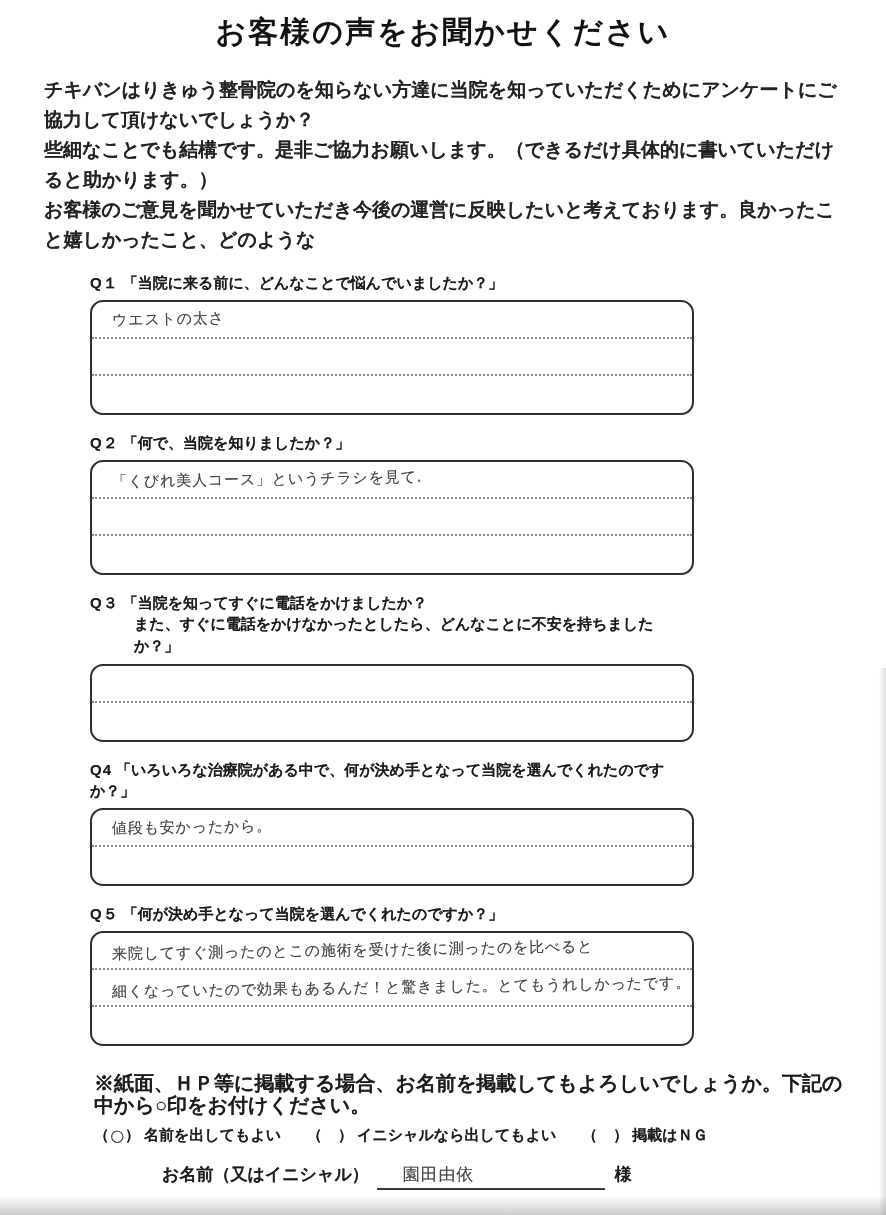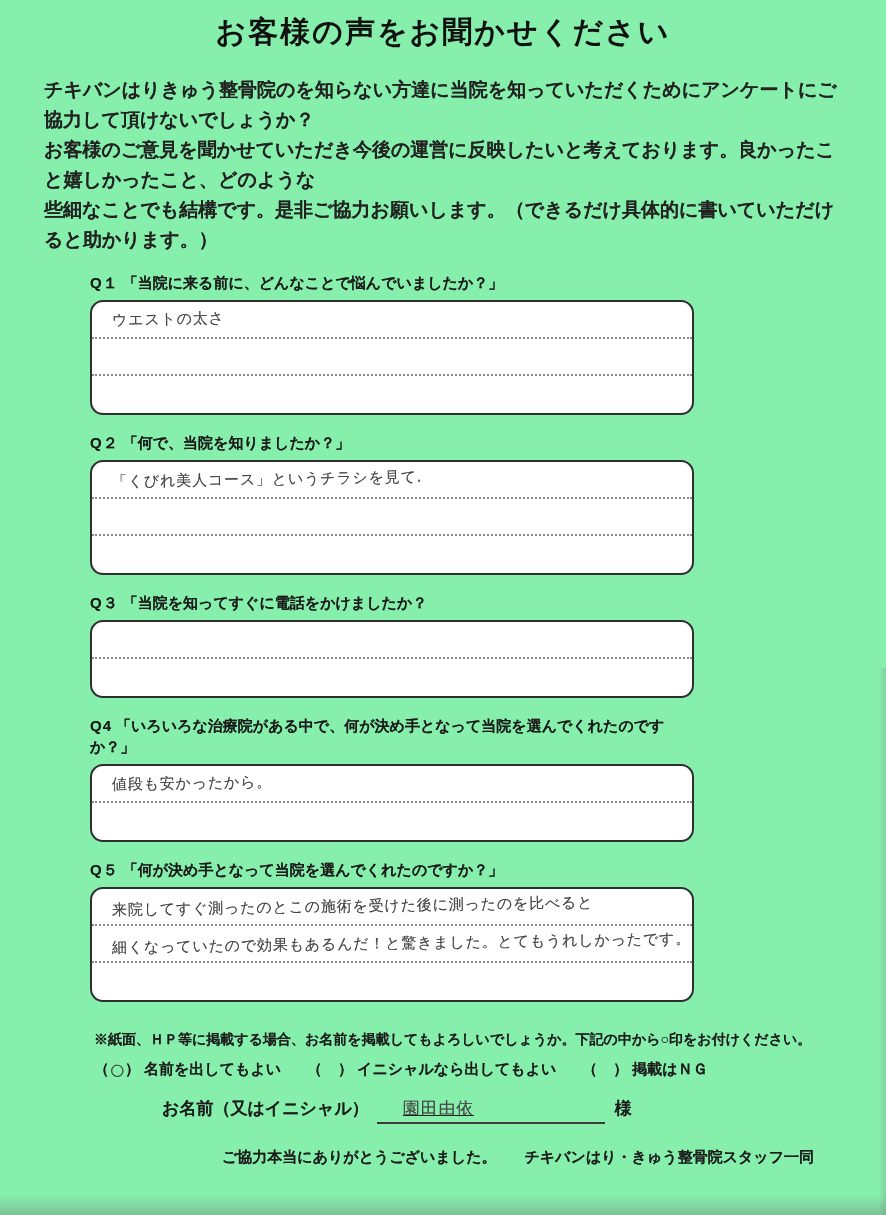--- a/index.html
+++ b/index.html
@@ -1,18 +1,18 @@
 <!DOCTYPE html>
 <html><head>
 <meta charset="utf-8">
 <style>
   html,body { margin:0; padding:0; background:#e8e8e8; }
   .page {
     position:relative; width:886px; height:1215px; margin:0 auto;
-    background:#86efac; overflow:hidden; box-sizing:border-box;
+    background:#ffffff; overflow:hidden; box-sizing:border-box;
     font-family:"Liberation Sans", sans-serif; color:#1c1c1c;
   }
   .print { font-weight:700; text-shadow:0 0 0.6px rgba(20,20,20,0.55); }
 
   .title {
     margin:0; padding-top:12px; text-align:center;
     font-family:"DejaVu Serif", serif; font-size:30px; font-weight:700;
     letter-spacing:2px; color:#111;
   }
   .intro {
@@ -35,34 +35,34 @@
   .answer-row:last-child { border-bottom:none; }
 
   .hand {
     font-family:"DejaVu Sans", sans-serif; font-size:15px; color:#474747;
     letter-spacing:0.8px; transform:rotate(-0.9deg);
     text-shadow:0 0 0.4px rgba(60,60,60,0.5);
     white-space:nowrap;
   }
 
   .pub { margin:26px 0 0 94px; width:760px; }
-  .pub-note { font-size:14px; line-height:22px; }
+  .pub-note { font-size:20px; line-height:22px; }
   .pub-options { margin-top:10px; font-size:15px; display:flex; align-items:center; }
   .option { margin-right:26px; display:flex; align-items:center; }
   .paren { font-weight:700; }
   .mark-slot {
     display:inline-block; min-width:16px; text-align:center;
   }
   .mark-slot .hand { font-size:16px; transform:rotate(-14deg); display:inline-block; }
   .option-label { margin-left:4px; }
 
   .name-row { margin:18px 0 0 68px; display:flex; align-items:flex-start; font-size:17px; }
   .name-underline {
     display:inline-block; width:228px; margin:0 10px 0 8px;
-    border-bottom:2.5px solid #3b3b3b; padding:0 0 2px 26px; box-sizing:border-box;text-decoration:underline;
+    border-bottom:2.5px solid #3b3b3b; padding:0 0 2px 26px; box-sizing:border-box;
   }
   .name-underline .hand { font-size:17px; }
 
   .footer-thanks { margin-top:24px; padding-left:150px; text-align:center; font-size:15px; }
   .footer-thanks .staff { margin-left:28px; }
 
   .scan-edge-bottom {
     position:absolute; left:0; right:0; bottom:0; height:20px;
     background:linear-gradient(to bottom, rgba(120,120,120,0) 0%, rgba(110,110,110,0.35) 100%);
     pointer-events:none;
@@ -75,22 +75,22 @@
 </style>
 </head>
 <body>
 
 <div class="page">
 
   <h1 class="title">お客様の声をお聞かせください</h1>
 
   <div class="intro print">
     <div>チキバンはりきゅう整骨院のを知らない方達に当院を知っていただくためにアンケートにご協力して頂けないでしょうか？</div>
+    <div>些細なことでも結構です。是非ご協力お願いします。（できるだけ具体的に書いていただけると助かります。）</div>
     <div>お客様のご意見を聞かせていただき今後の運営に反映したいと考えております。良かったこと嬉しかったこと、どのような</div>
-    <div>些細なことでも結構です。是非ご協力お願いします。（できるだけ具体的に書いていただけると助かります。）</div>
   </div>
 
   <div class="qsection">
     <div class="qlabel print">
       <span class="qnum">Q１</span><span>「当院に来る前に、どんなことで悩んでいましたか？」</span>
     </div>
     <div class="answer-box">
       <div class="answer-row">
           <span class="hand">ウエストの太さ</span>
         </div>
@@ -117,20 +117,21 @@
       <div class="answer-row">
           <span class="hand"></span>
         </div>
     </div>
   </div>
 
   <div class="qsection">
     <div class="qlabel print">
       <span class="qnum">Q３</span><span>「当院を知ってすぐに電話をかけましたか？</span>
     </div>
+    <div class="qlabel2 print">また、すぐに電話をかけなかったとしたら、どんなことに不安を持ちましたか？」</div>
     <div class="answer-box">
       <div class="answer-row">
           <span class="hand"></span>
         </div>
       <div class="answer-row">
           <span class="hand"></span>
         </div>
     </div>
   </div>
 

